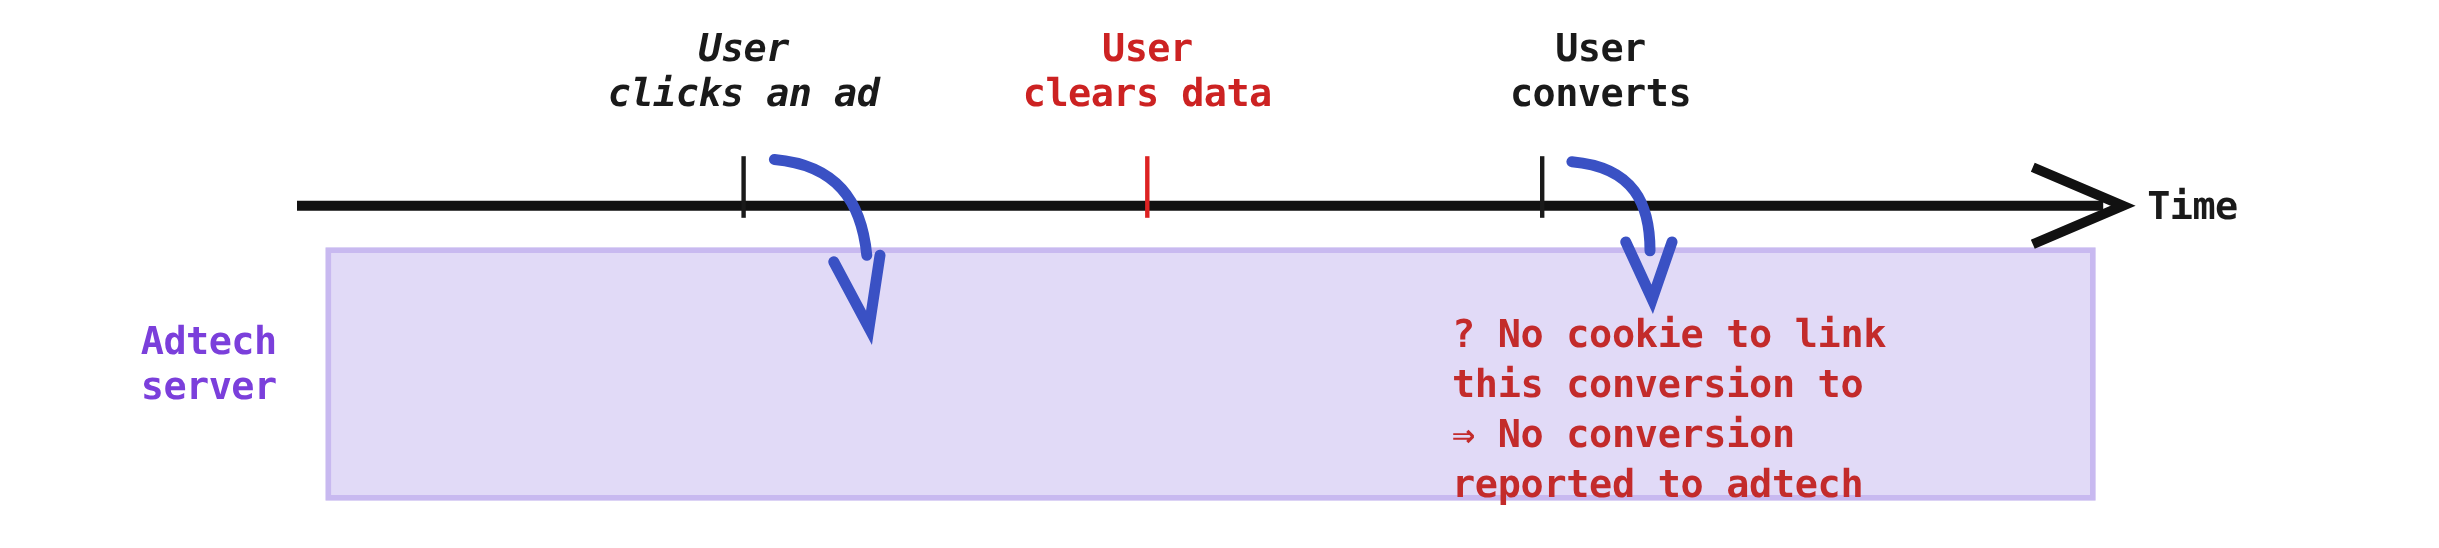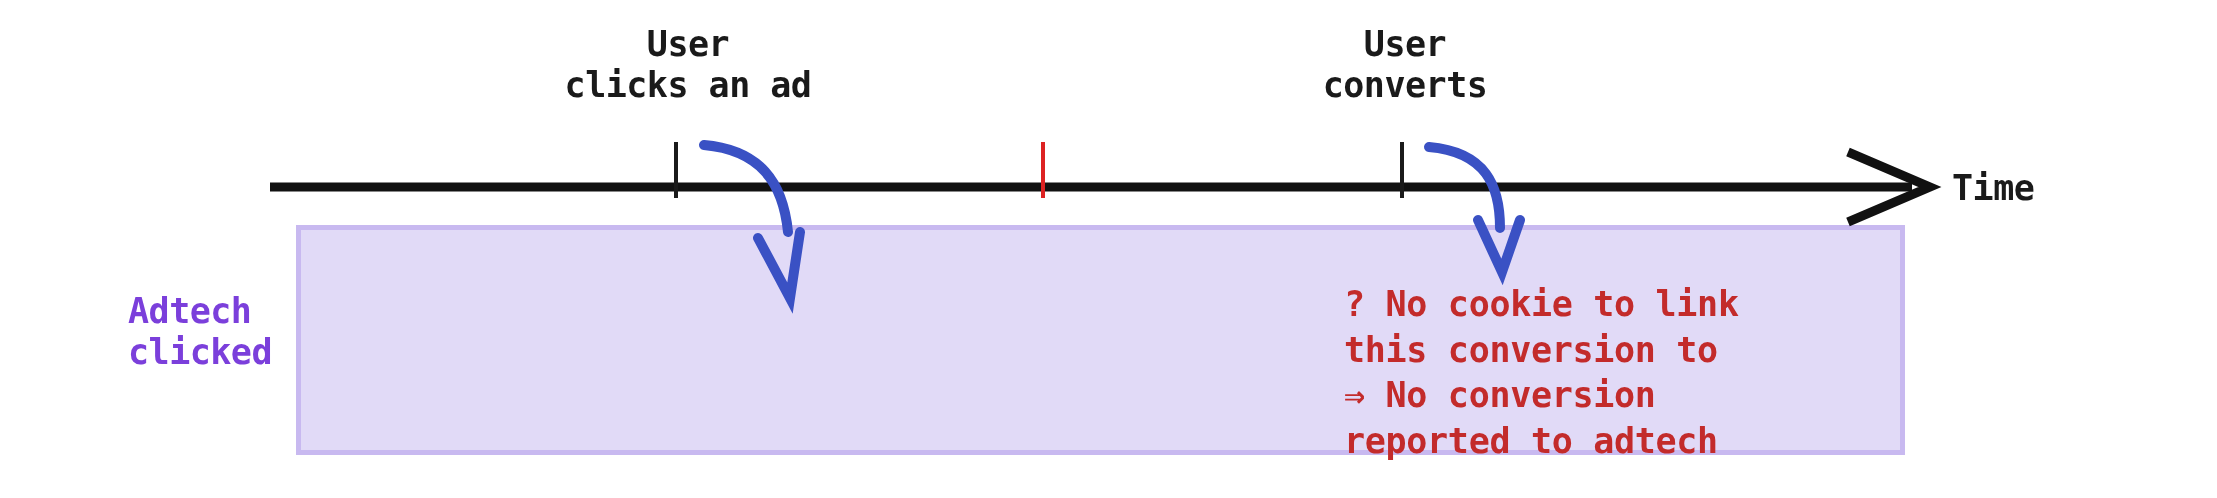--- a/index.html
+++ b/index.html
@@ -95,57 +95,58 @@
     font-weight: 700;
     left: 636px;
     top: 312px;
   }
   .box-text.blue .thin { font-weight: 500; }
   .box-text.red {
     color: #c32b2b;
     font-weight: 700;
     left: 1320px;
     top: 282px;
-    margin-left: 24px;
   }
 </style>
 </head>
 <body>
 
 <div id="canvas">
 
   <div class="server-box"></div>
 
   <div class="server-label"><span>Adtech</span>
-<span>clicked</span></div>
+<span>server</span></div>
 
   <svg class="svg-layer" viewBox="0 0 2217 498" xmlns="http://www.w3.org/2000/svg">
 
     <line x1="270" y1="187" x2="1912" y2="187" stroke="#111111" stroke-width="9" stroke-linecap="butt"></line>
 
     <polyline points="1848,152 1930,187 1848,222" fill="none" stroke="#111111" stroke-width="9" stroke-linecap="butt" stroke-linejoin="miter"></polyline>
 
     <line x1="676" y1="142" x2="676" y2="198" stroke="#1a1a1a" stroke-width="4"></line>
 
     <line x1="1043" y1="142" x2="1043" y2="198" stroke="#dd2222" stroke-width="4"></line>
 
     <line x1="1402" y1="142" x2="1402" y2="198" stroke="#1a1a1a" stroke-width="4"></line>
 
     <path d="M 704,145 C 760,150 783,182 788,232" fill="none" stroke="#3a51c4" stroke-width="10" stroke-linecap="round"></path>
     <polyline points="758,238 790,298 800,232" fill="none" stroke="#3a51c4" stroke-width="10" stroke-linecap="round" stroke-linejoin="miter"></polyline>
 
     <path d="M 1429,147 C 1486,152 1500,186 1500,228" fill="none" stroke="#3a51c4" stroke-width="10" stroke-linecap="round"></path>
     <polyline points="1478,220 1502,272 1520,220" fill="none" stroke="#3a51c4" stroke-width="10" stroke-linecap="round" stroke-linejoin="miter"></polyline>
   </svg>
 
-  <div class="event-label black" style="left:488px; top:24px; width:400px;"><span>User</span>
+  <div class="event-label black" style="left:476px; top:24px; width:400px;font-style:italic;"><span>User</span>
 <span>clicks an ad</span></div>
 
+  <div class="event-label red" style="left:853px; top:24px; width:380px;"><span>User</span>
+<span>clears data</span></div>
 
-  <div class="event-label black" style="left:1222px; top:24px; width:366px;"><span>User</span>
+  <div class="event-label black" style="left:1272px; top:24px; width:366px;"><span>User</span>
 <span>converts</span></div>
 
   <div class="time-caption">Time</div>
 
 
   <div class="box-text red"><span>? No cookie to link</span>
 <span>this conversion to</span>
 <span>⇒ No conversion</span>
 <span>reported to adtech</span></div>
 

